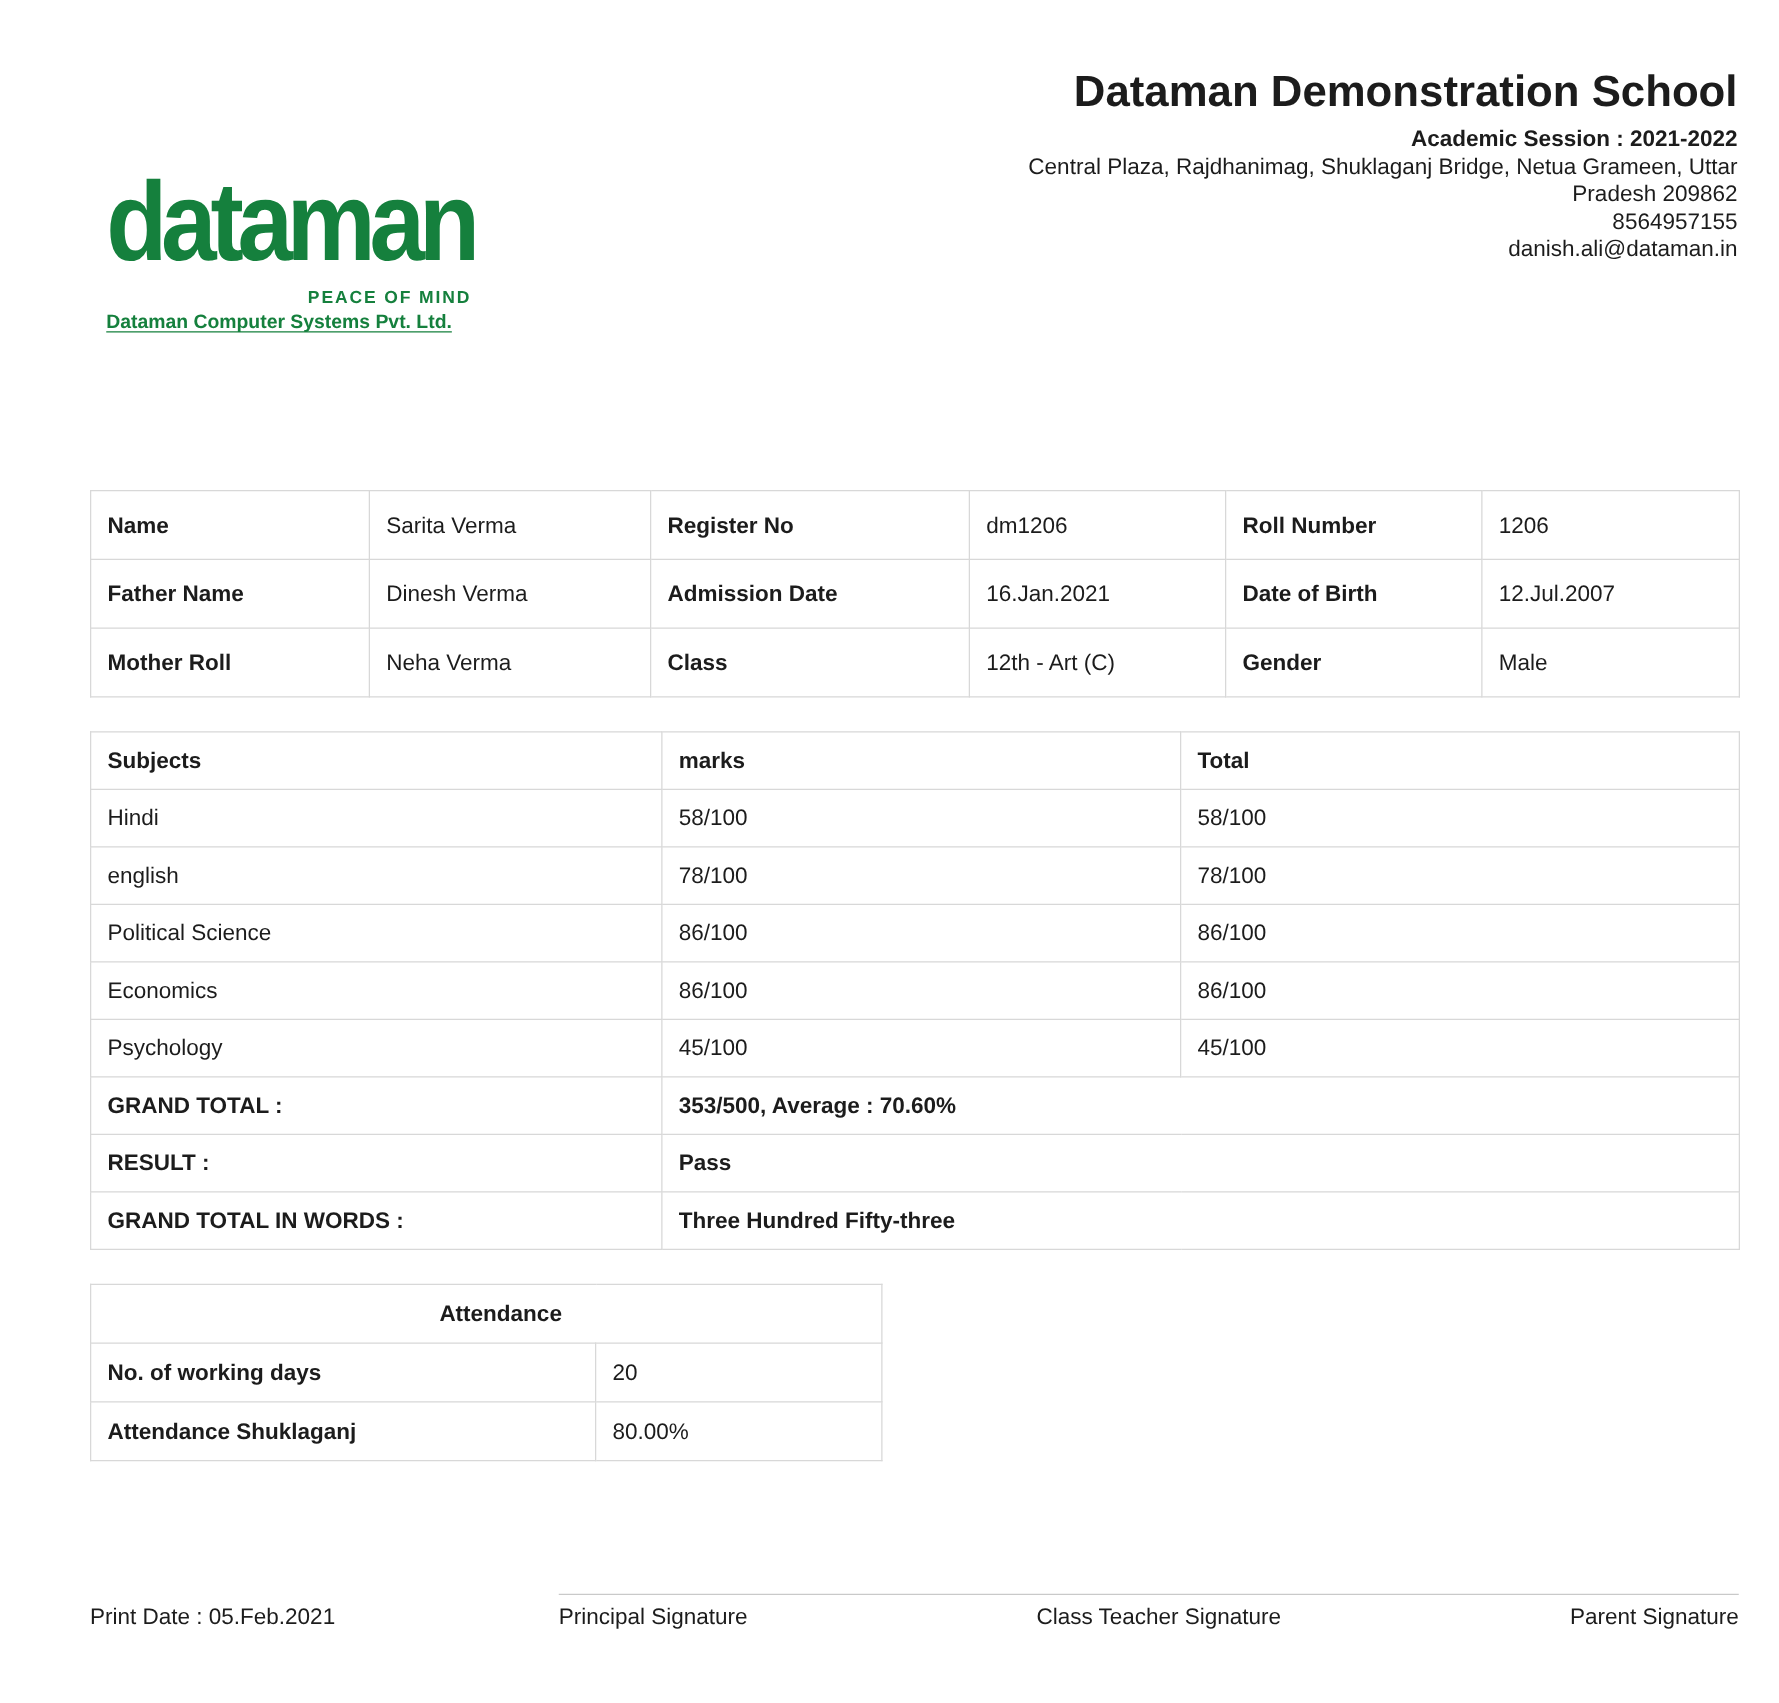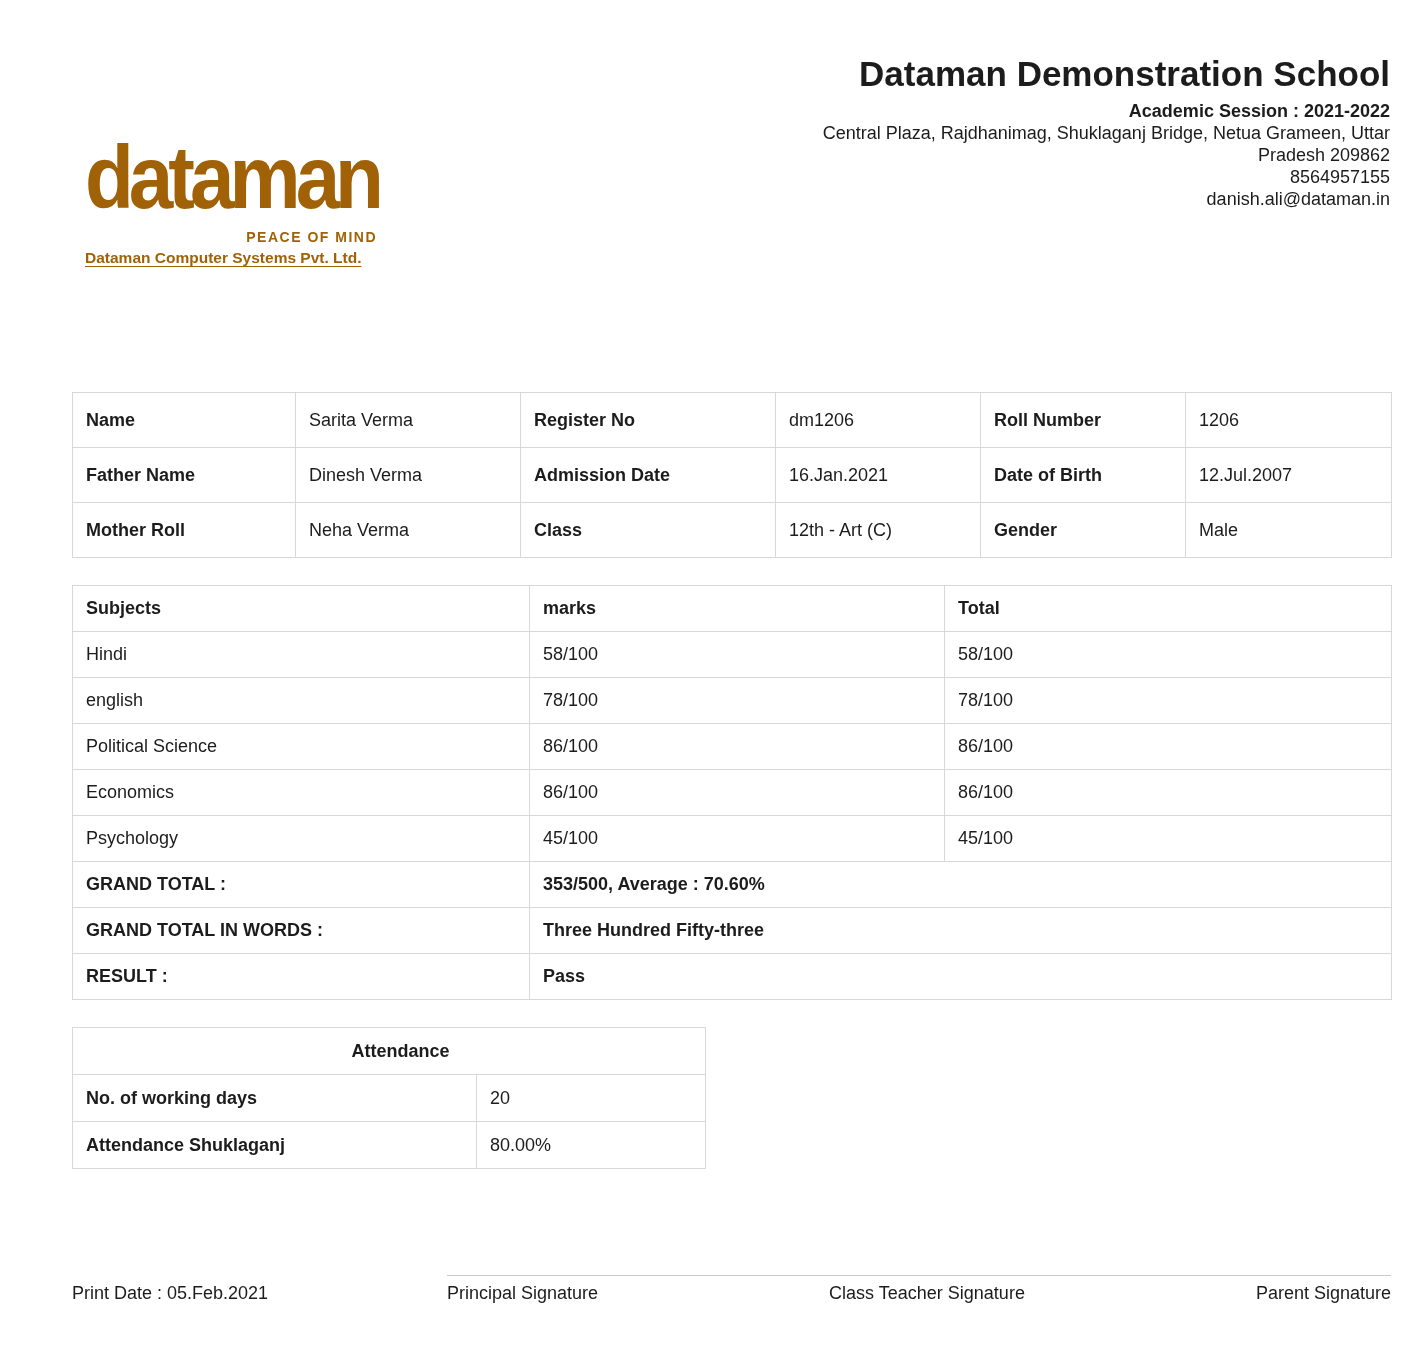--- a/index.html
+++ b/index.html
@@ -36,21 +36,21 @@
     font-size: 18px;
     line-height: 22px;
   }
 
   
   .logo {
     position: absolute;
     left: 85px;
     top: 140px;
     width: 292px;
-    color: #a16207;
+    color: #15803d;
   }
   .logo-wordmark {
     font-size: 80px;
     font-weight: bold;
     letter-spacing: -5px;
     line-height: 86px;
     transform: scaleY(1.12);
     transform-origin: left bottom;
     white-space: nowrap;
   }
@@ -232,26 +232,26 @@
       <tr>
         <td>Psychology</td>
         <td>45/100</td>
         <td>45/100</td>
       </tr>
       <tr>
         <td class="lbl">GRAND TOTAL :</td>
         <td class="summary-value" colspan="2">353/500, Average : 70.60%</td>
       </tr>
       <tr>
+        <td class="lbl">RESULT :</td>
+        <td class="summary-value" colspan="2">Pass</td>
+      </tr>
+      <tr>
         <td class="lbl">GRAND TOTAL IN WORDS :</td>
         <td class="summary-value" colspan="2">Three Hundred Fifty-three</td>
-      </tr>
-      <tr>
-        <td class="lbl">RESULT :</td>
-        <td class="summary-value" colspan="2">Pass</td>
       </tr>
     </tbody>
   </table>
 
   <table class="attendance-table">
     <colgroup>
       <col style="width:404px">
         <col style="width:229px">
     </colgroup>
     <thead>

